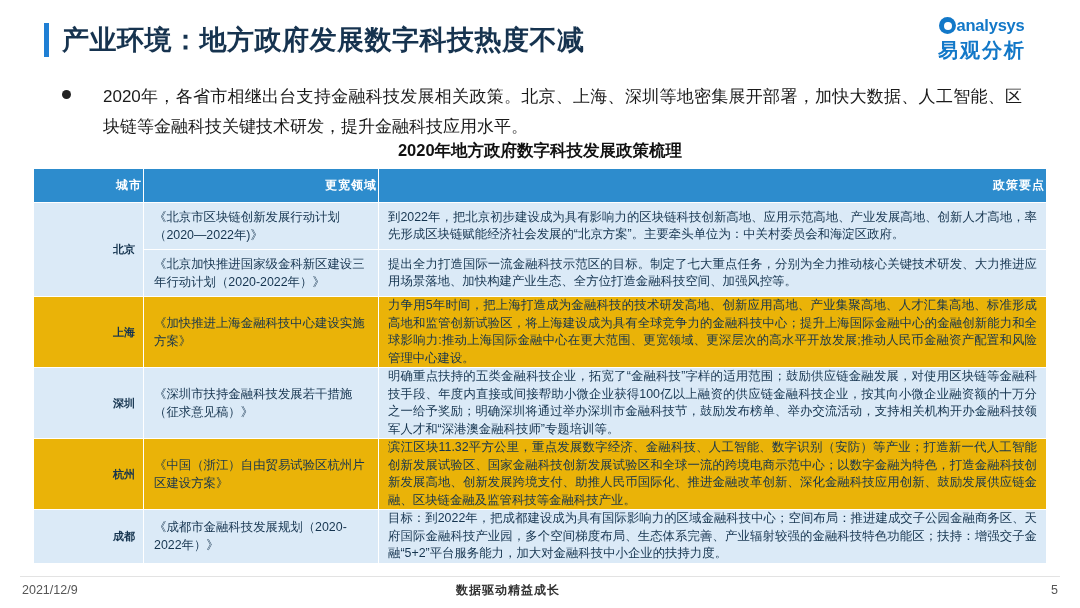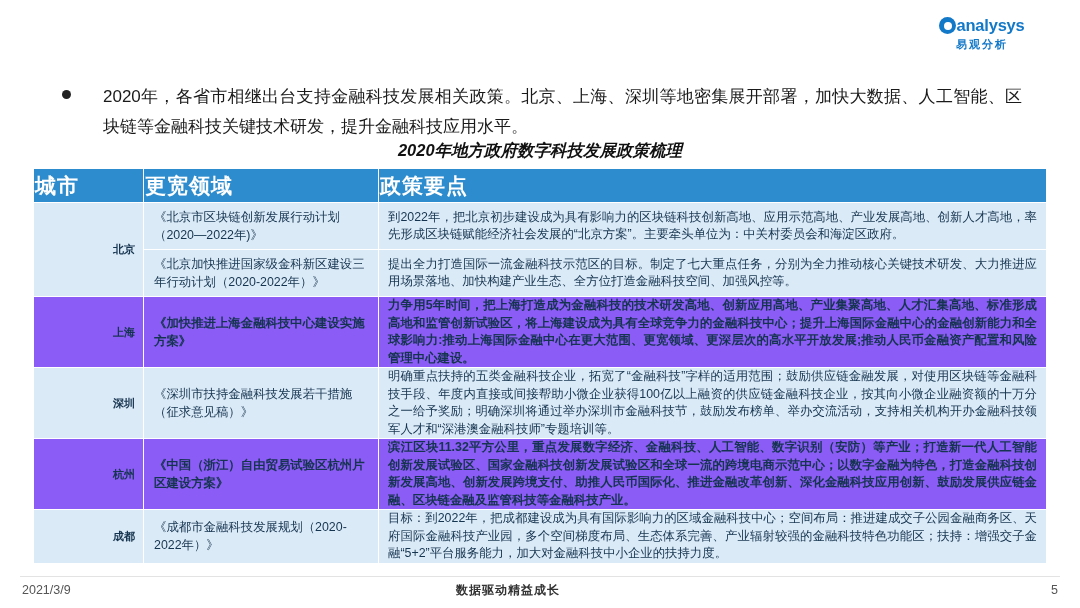--- a/index.html
+++ b/index.html
@@ -60,21 +60,21 @@
     border-radius: 50%;
     background: #ffffff;
   }
   .logo-en {
     font-size: 16.5px;
     color: #1278c8;
     font-weight: bold;
     letter-spacing: -0.2px;
   }
   .logo-cn {
-    font-size: 11px;
+    font-size: 20px;
     color: #1278c8;
     font-weight: bold;
     margin-top: 2px;
     letter-spacing: 2px;
   }
 
   
   .bullet-row {
     position: absolute;
     left: 62px; top: 82px;
@@ -99,39 +99,38 @@
 
   
   .table-title {
     position: absolute;
     left: 0; top: 140px;
     width: 1080px;
     text-align: center;
     font-size: 16.5px;
     font-weight: bold;
     color: #111;
-    font-style: italic;
   }
 
   
   table {
     position: absolute;
     left: 33px; top: 168px;
     width: 1014px;
     border-collapse: collapse;
     table-layout: fixed;
   }
   thead th {
     background: #2d8ccd;
     color: #ffffff;
-    font-size: 21px;
+    font-size: 12px;
     font-weight: bold;
     height: 34px;
     border: 1px solid #ffffff;
-    text-align: left;
+    text-align: right;
     letter-spacing: 1px;
   }
   tbody td {
     border: 1px solid #ffffff;
     vertical-align: middle;
     padding: 5px 8px;
   }
   td.city {
     text-align: right;
     font-size: 11px;
@@ -147,21 +146,21 @@
     margin-top: 33px;
   }
   td.detail {
     font-size: 12.4px;
     line-height: 17.5px;
     color: #15344f;
     text-align: justify;
     padding: 0 9px;
   }
   .band-a td { background: #dbeaf7; }
-  .band-b td { background: #8b5cf6; font-weight: bold; }
+  .band-b td { background: #eab308; }
 
   
   .footer-date {
     position: absolute;
     left: 22px; bottom: 11px;
     font-size: 12.5px;
     color: #555;
   }
   .footer-center {
     position: absolute;
@@ -184,20 +183,24 @@
     left: 20px; right: 20px; bottom: 31px;
     height: 1px;
     background: #e3e3e3;
   }
 </style>
 </head>
 <body>
 
 <div class="slide">
 
+  <div class="title-row">
+    <div class="title-bar"></div>
+    <div class="title-text">产业环境：地方政府发展数字科技热度不减</div>
+  </div>
 
   <div class="logo">
     <div class="logo-top">
       <span class="logo-mark"></span>
       <span class="logo-en">analysys</span>
     </div>
     <div class="logo-cn">易观分析</div>
   </div>
 
   <div class="bullet-row">
@@ -242,17 +245,17 @@
       </tr>
       <tr class="band-a">
         <td class="city">成都</td>
         <td class="policy">《成都市金融科技发展规划（2020-2022年）》</td>
         <td class="detail">目标：到2022年，把成都建设成为具有国际影响力的区域金融科技中心；空间布局：推进建成交子公园金融商务区、天府国际金融科技产业园，多个空间梯度布局、生态体系完善、产业辐射较强的金融科技特色功能区；扶持：增强交子金融“5+2”平台服务能力，加大对金融科技中小企业的扶持力度。</td>
       </tr>
     </tbody>
   </table>
 
   <div class="footer-rule"></div>
-  <div class="footer-date">2021/3/9</div>
+  <div class="footer-date">2021/12/9</div>
   <div class="footer-center">数据驱动精益成长</div>
   <div class="footer-page">5</div>
 
 </div>
 
 </body></html>

